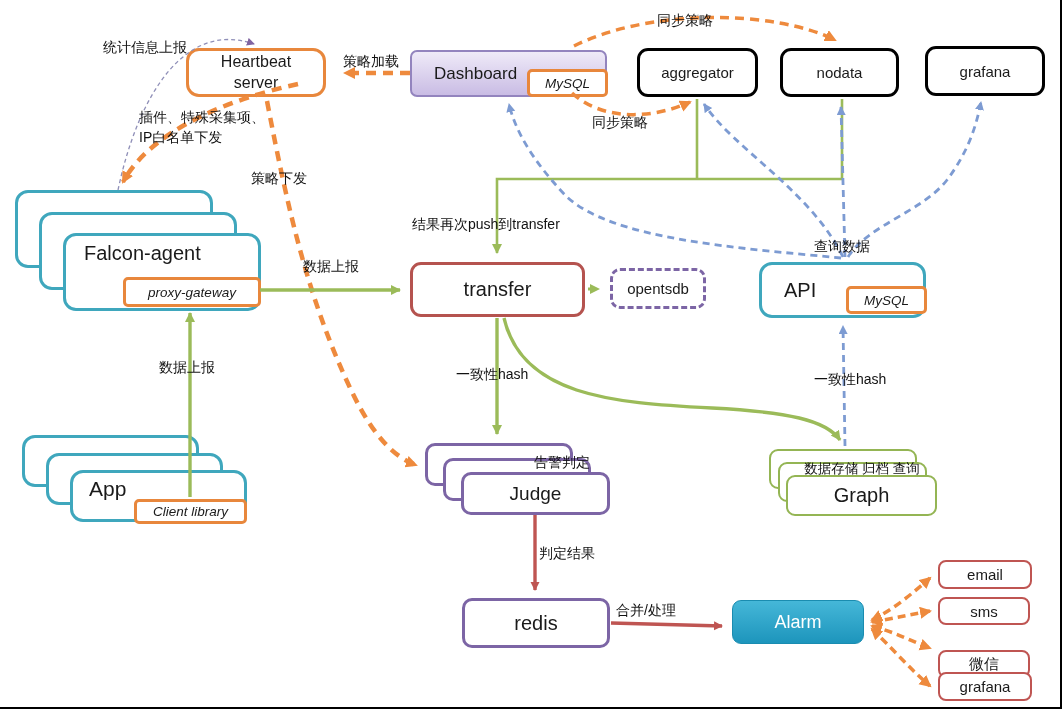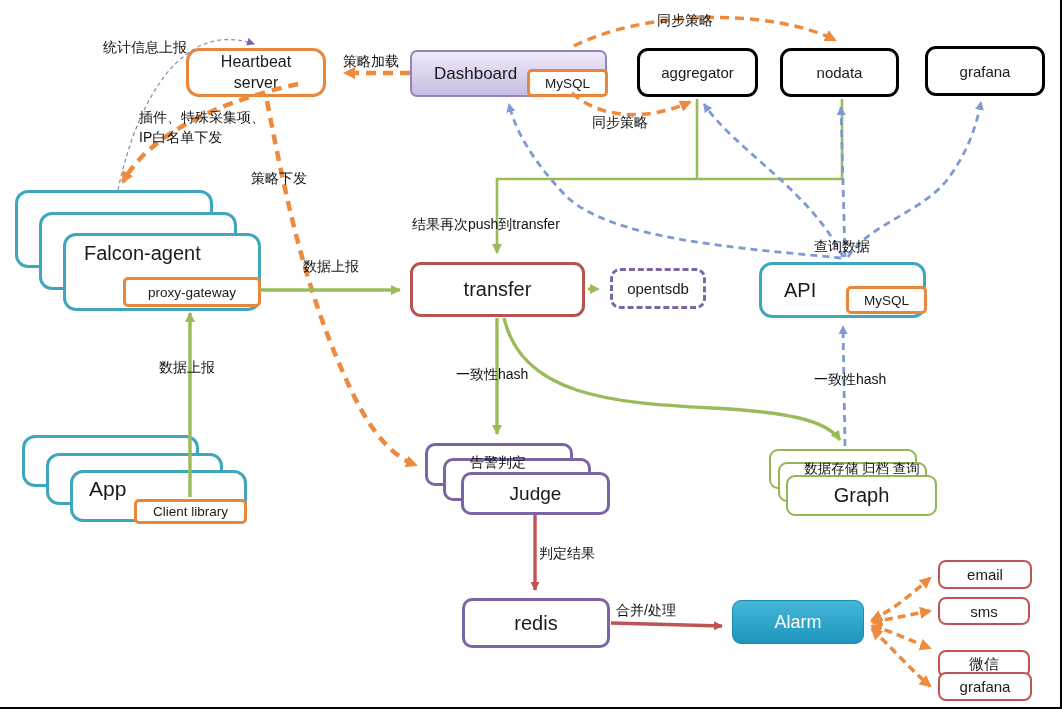--- a/index.html
+++ b/index.html
@@ -11,21 +11,21 @@
   .teal{border:3px solid #3FA7BD;border-radius:13px;}
   .blackb{border:3px solid #000;border-radius:11px;font-size:15px;}
   .redb{border:3px solid #B5534F;border-radius:11px;}
   .purpleb{border:3px solid #7C65A5;border-radius:10px;}
   .purpled{border:3px dashed #7C65A5;border-radius:10px;}
   .greenb{border:2.5px solid #94B554;border-radius:9px;}
   .orangeb{border:3px solid #E8873C;}
   .notifb{border:2.5px solid #BF5552;border-radius:8px;font-size:15px;}
   .lbl{position:absolute;font-size:14px;color:#111;white-space:nowrap;}
   .sub-box{position:absolute;box-sizing:border-box;background:#fff;border:3px solid #E8873C;border-radius:5px;
-           display:flex;align-items:center;justify-content:center;font-size:13.5px;color:#1a1a1a;}
+           display:flex;align-items:center;justify-content:center;font-size:13.5px;color:#1a1a1a;font-style:italic;}
   #wires{position:absolute;left:0;top:0;z-index:30;pointer-events:none;}
   .boxlayer{z-index:10;}
   .toplbl{z-index:40;}
 </style>
 </head>
 <body>
 
 <div id="canvas">
 
   <div class="node orangeb boxlayer" style="left:186px;top:48px;width:140px;height:49px;border-radius:13px;font-size:16px;text-align:center;line-height:1.3;">
@@ -80,21 +80,21 @@
     <div class="sub-box" style="left:84px;top:21px;width:81px;height:28px;">
       <span>MySQL</span>
     </div>
   </div>
 
   <div class="stack purpleb boxlayer" style="left:425px;top:443px;width:148px;height:43px;"></div>
   <div class="stack purpleb boxlayer" style="left:443px;top:458px;width:148px;height:43px;"></div>
   <div class="node purpleb boxlayer" style="left:461px;top:472px;width:149px;height:43px;font-size:19px;">
     <span>Judge</span>
   </div>
-  <div class="lbl toplbl" style="left:470px;top:454px;width:120px;text-align:left;">告警判定</div>
+  <div class="lbl toplbl" style="left:470px;top:454px;width:120px;text-align:right;">告警判定</div>
 
   <div class="stack greenb boxlayer" style="left:769px;top:449px;width:148px;height:40px;"></div>
   <div class="stack greenb boxlayer" style="left:778px;top:462px;width:149px;height:40px;"></div>
   <div class="node greenb boxlayer" style="left:786px;top:475px;width:151px;height:41px;font-size:20px;">
     <span>Graph</span>
   </div>
   <div class="lbl toplbl" style="left:793px;top:460px;width:138px;text-align:center;font-size:13.5px;">数据存储 归档 查询</div>
 
   <div class="node purpleb boxlayer" style="left:462px;top:598px;width:148px;height:50px;font-size:20px;">
     <span>redis</span>

